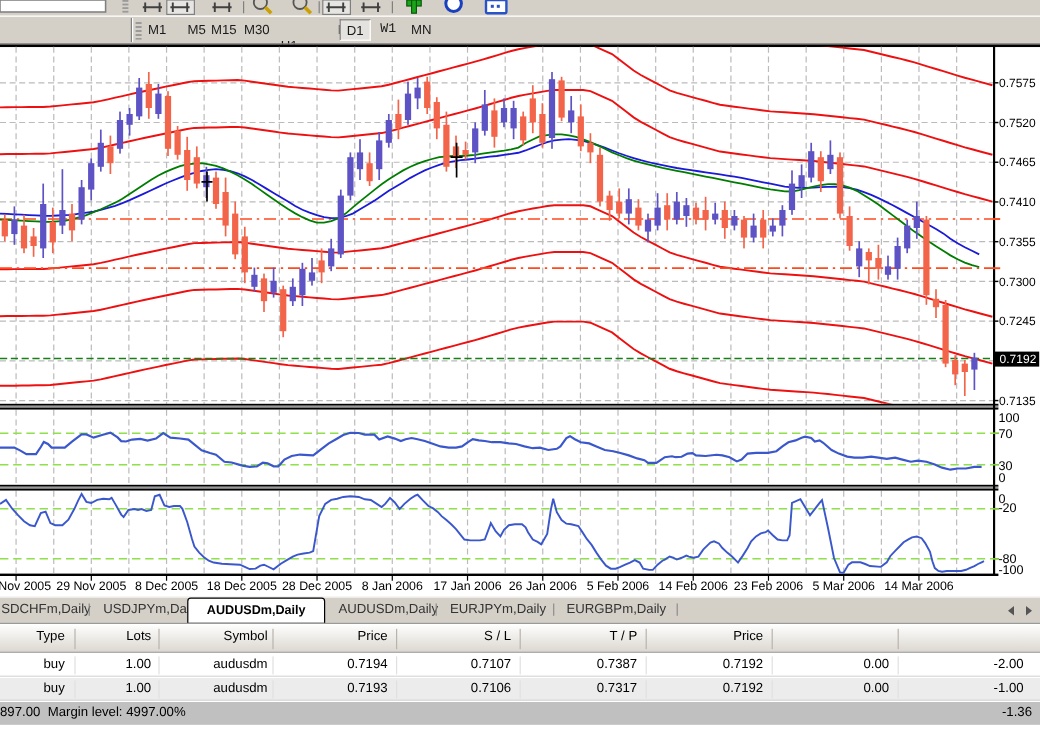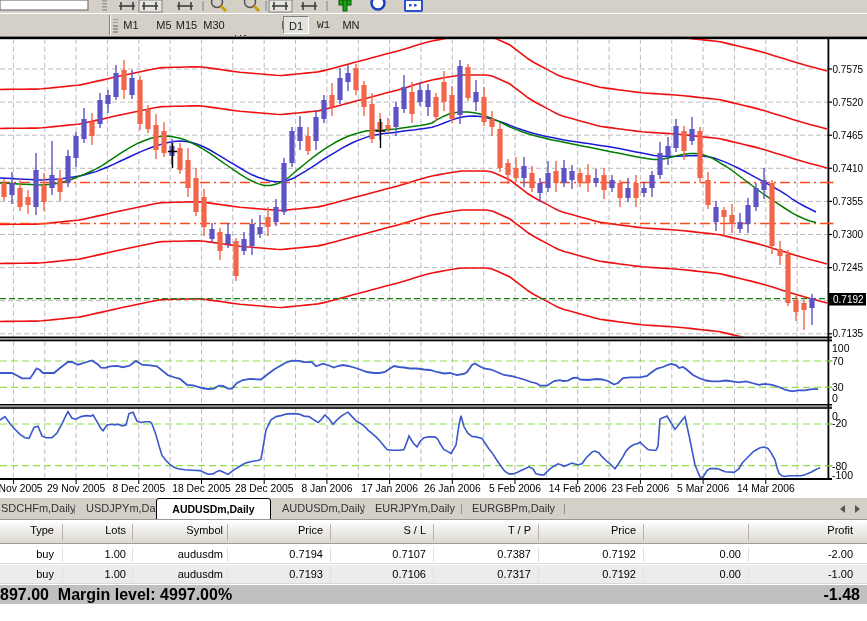--- a/index.html
+++ b/index.html
@@ -471,21 +471,20 @@
     <div style="position:absolute;left:538px;top:3px;height:17px;border-left:1px solid #b8b4ac"></div>
     <div style="position:absolute;left:643px;top:3px;height:17px;border-left:1px solid #b8b4ac"></div>
     <div style="position:absolute;left:748px;top:3px;height:17px;border-left:1px solid #b8b4ac"></div>
     <div class="cell" style="left:0;width:54px">Type</div>
 <div class="cell" style="left:62px;width:64px">Lots</div>
 <div class="cell" style="left:132px;width:91px">Symbol</div>
 <div class="cell" style="left:227px;width:96px">Price</div>
 <div class="cell" style="left:330px;width:96px">S / L</div>
 <div class="cell" style="left:433px;width:98px">T / P</div>
 <div class="cell" style="left:538px;width:98px">Price</div>
-<div class="cell" style="left:748px;width:105px">Profit</div>
 </div>
 <div style="position:absolute;left:0;top:545px;width:867px;height:19px;background:#fff;border-bottom:1px solid #d8d8d8;font-size:11px">
     <div style="position:absolute;left:62px;top:2px;height:15px;border-left:1px solid #e0e0e0"></div>
     <div style="position:absolute;left:132px;top:2px;height:15px;border-left:1px solid #e0e0e0"></div>
     <div style="position:absolute;left:227px;top:2px;height:15px;border-left:1px solid #e0e0e0"></div>
     <div style="position:absolute;left:330px;top:2px;height:15px;border-left:1px solid #e0e0e0"></div>
     <div style="position:absolute;left:433px;top:2px;height:15px;border-left:1px solid #e0e0e0"></div>
     <div style="position:absolute;left:538px;top:2px;height:15px;border-left:1px solid #e0e0e0"></div>
     <div style="position:absolute;left:643px;top:2px;height:15px;border-left:1px solid #e0e0e0"></div>
     <div style="position:absolute;left:748px;top:2px;height:15px;border-left:1px solid #e0e0e0"></div>
@@ -511,15 +510,15 @@
     <div class="cell" style="left:0px;width:54px">buy</div>
     <div class="cell" style="left:62px;width:64px">1.00</div>
     <div class="cell" style="left:132px;width:91px">audusdm</div>
     <div class="cell" style="left:227px;width:96px">0.7193</div>
     <div class="cell" style="left:330px;width:96px">0.7106</div>
     <div class="cell" style="left:433px;width:98px">0.7317</div>
     <div class="cell" style="left:538px;width:98px">0.7192</div>
     <div class="cell" style="left:643px;width:98px">0.00</div>
     <div class="cell" style="left:748px;width:105px">-1.00</div>
   </div>
-<div style="position:absolute;left:0;top:584.5px;width:867px;height:19.5px;background:#c0c0c0;font-size:16px;font-weight:bold;line-height:19.5px">
+<div style="position:absolute;left:0;top:584.5px;width:867px;height:19.5px;background:#c0c0c0;font-size:11px;font-weight:normal;line-height:19.5px">
 <div style="position:absolute;left:0px">897.00&nbsp; Margin level: 4997.00%</div>
-<div style="position:absolute;right:7px">-1.48</div>
+<div style="position:absolute;right:7px">-1.36</div>
 </div>
 </body></html>

